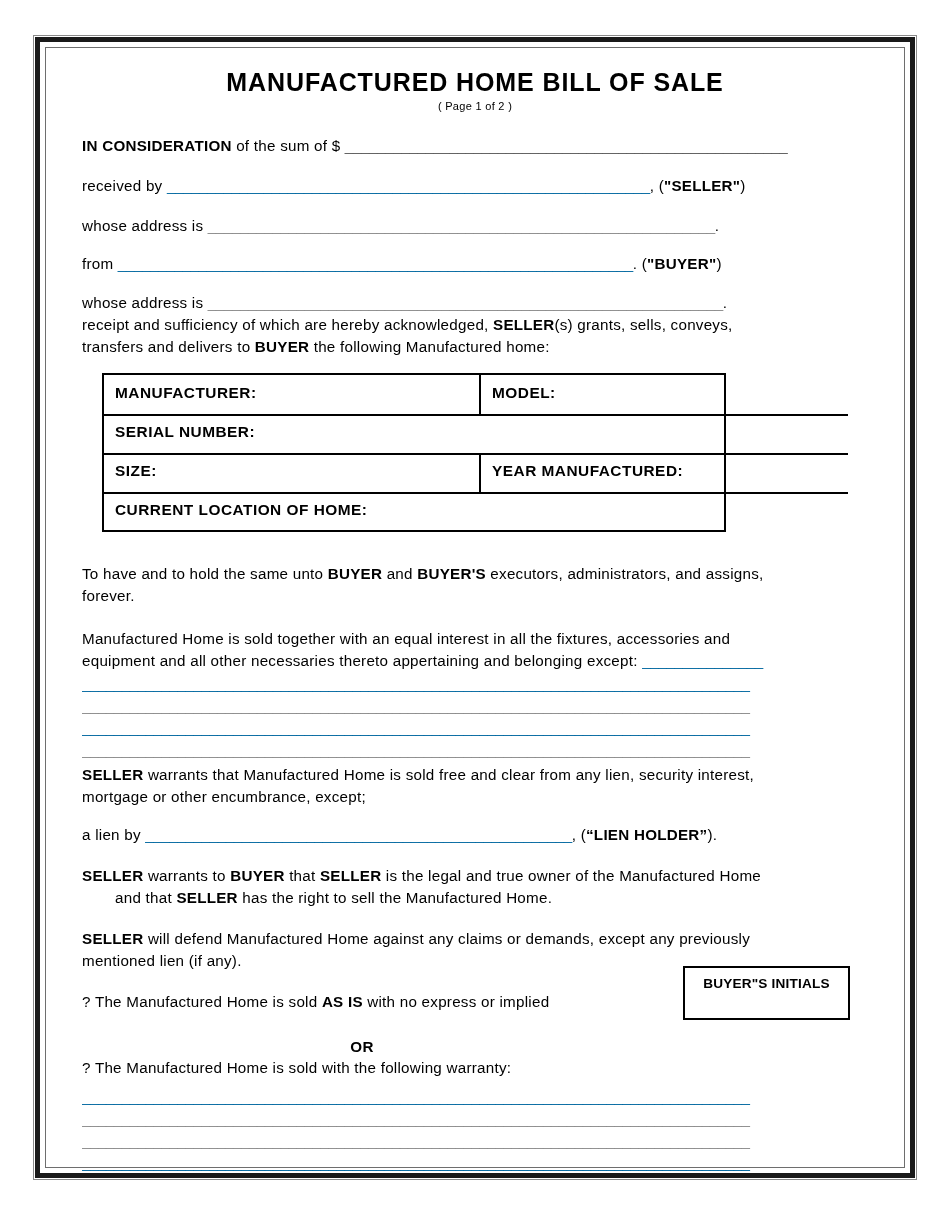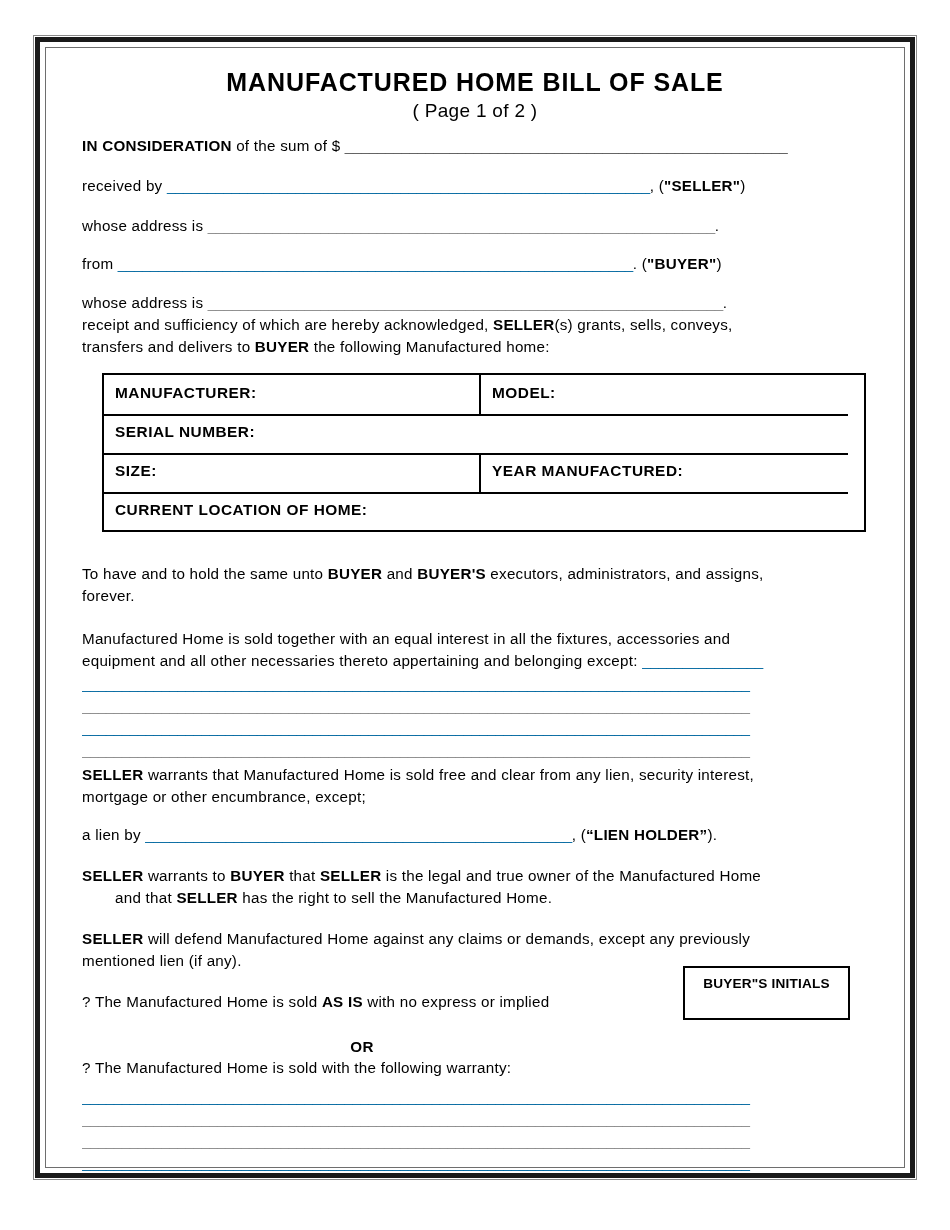--- a/index.html
+++ b/index.html
@@ -72,21 +72,21 @@
     font-size: 25px;
     font-weight: bold;
     letter-spacing: 0.9px;
   }
   .doc-subtitle {
     position: absolute;
     left: 0;
     top: 52px;
     width: 858px;
     text-align: center;
-    font-size: 19px;
+    font-size: 11px;
     letter-spacing: 0.3px;
   }
 
   
   .line {
     position: absolute;
     font-size: 15.2px;
     letter-spacing: 0.25px;
     white-space: nowrap;
     line-height: 1.0;
@@ -110,21 +110,21 @@
     white-space: nowrap;
     overflow: hidden;
     width: 792px;
   }
 
   
   .detail-table {
     position: absolute;
     left: 56px;
     top: 325px;
-    width: 764px;
+    width: 624px;
     height: 159px;
     border: 2px solid #000000;
     box-sizing: border-box;
   }
   .dt-sep {
     position: absolute;
     left: 0;
     width: 744px;
     height: 0;
     border-top: 2px solid #000000;

